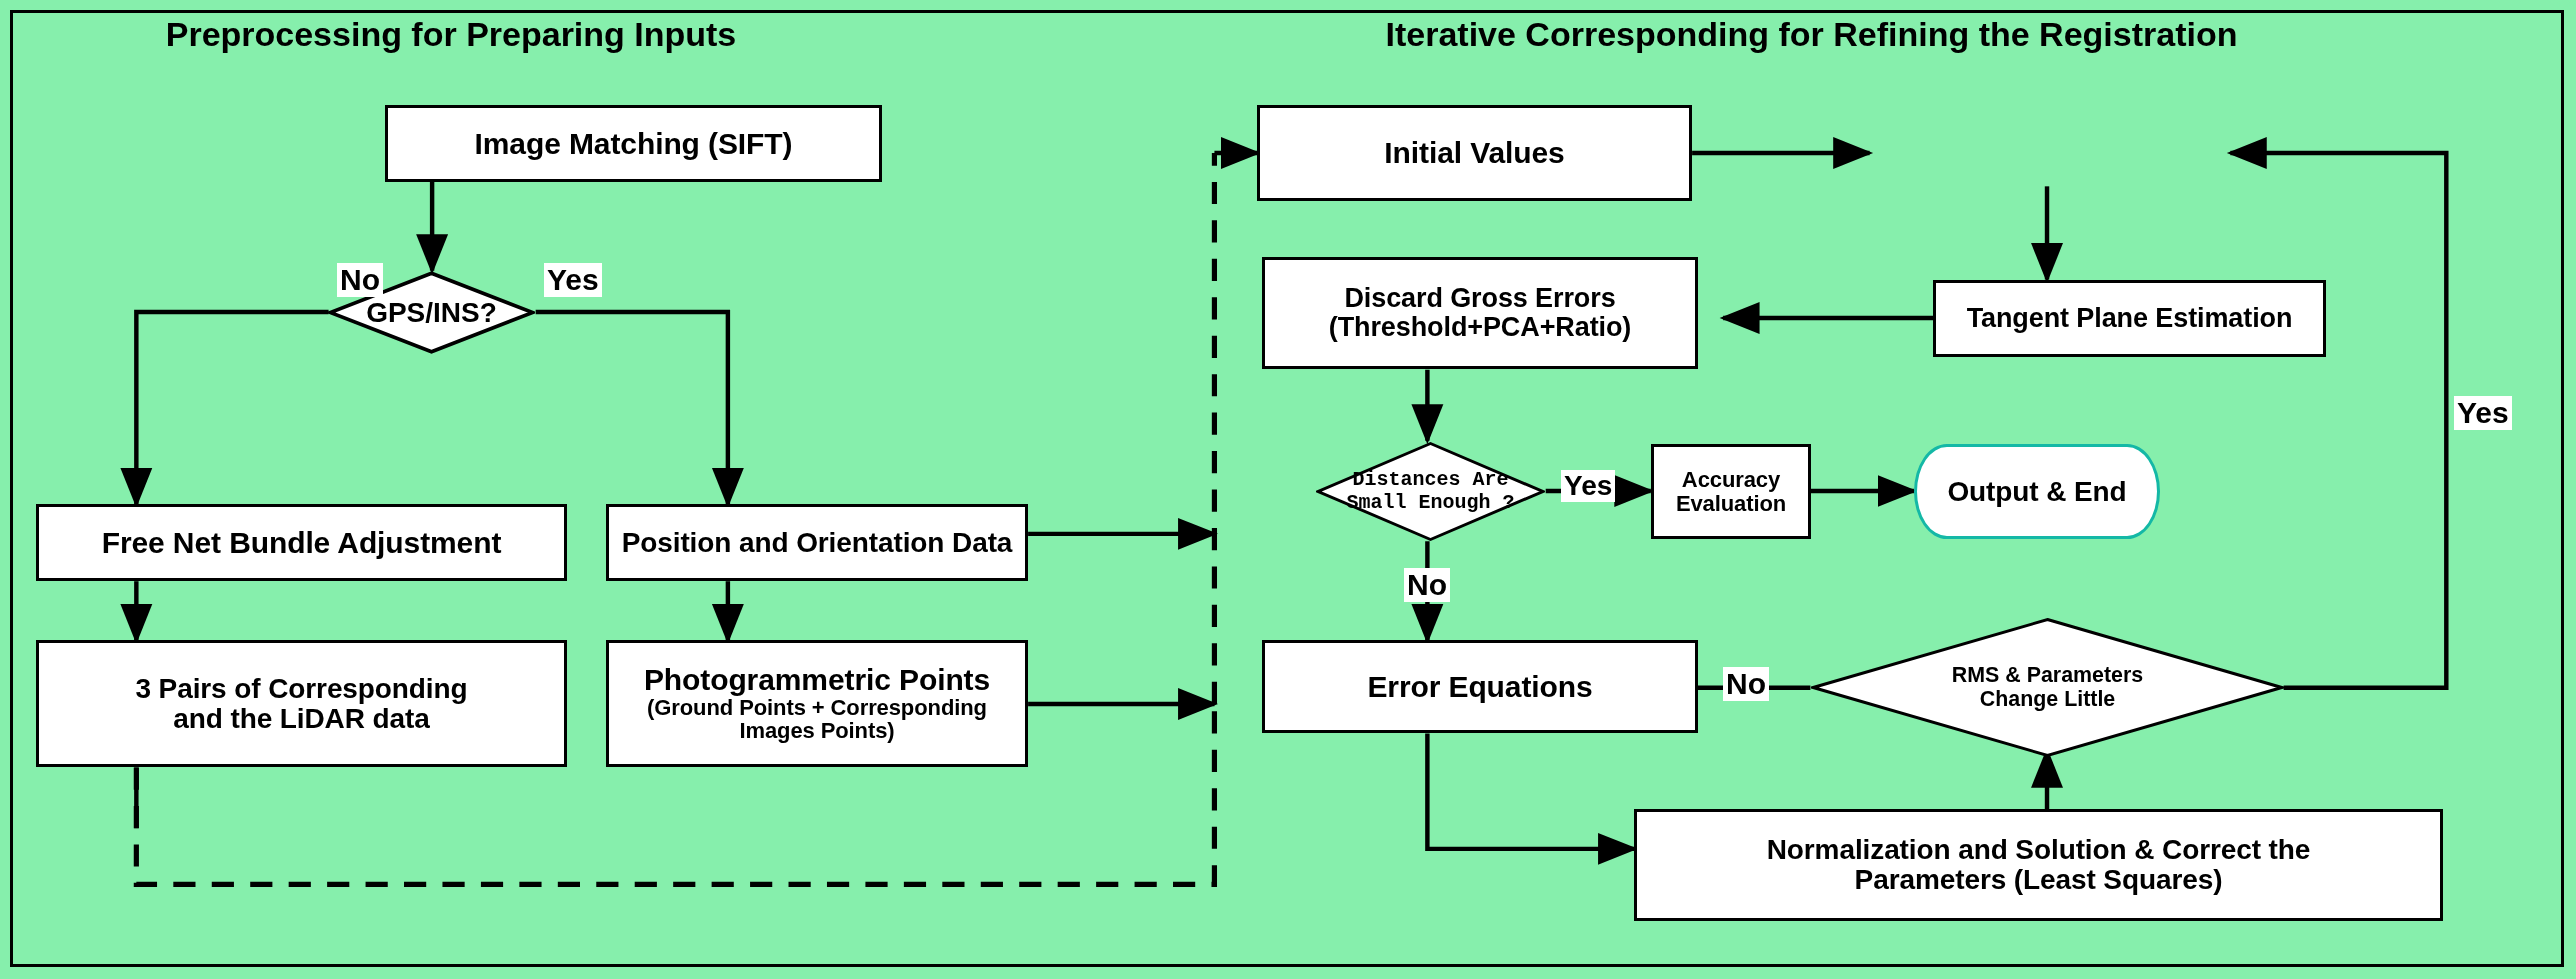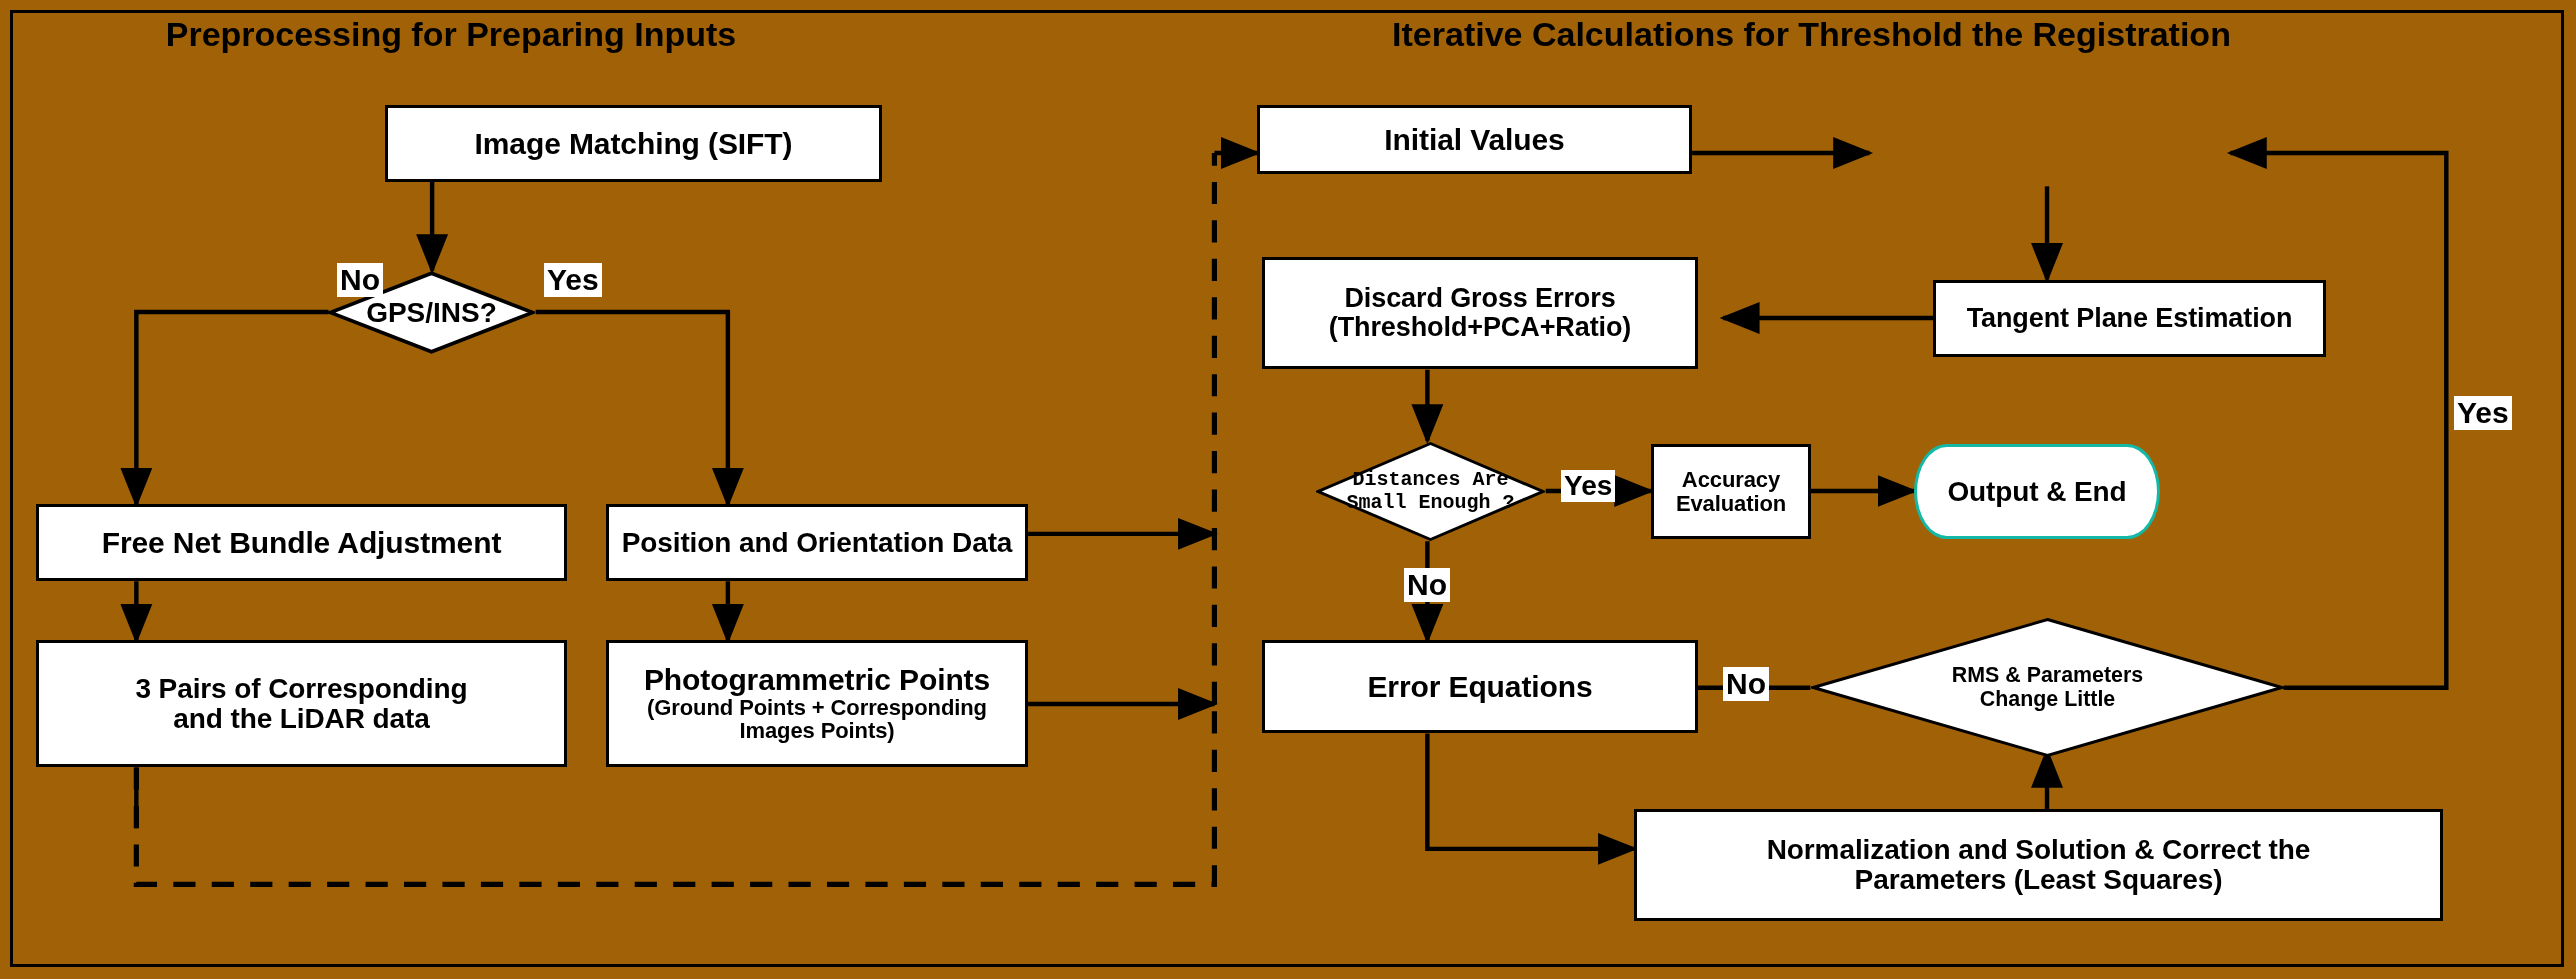--- a/index.html
+++ b/index.html
@@ -1,17 +1,17 @@
 <!DOCTYPE html>
 <html style="font-size:12px"><head>
 <meta charset="utf-8">
 <style>
   html,body{margin:0;padding:0;background:#ffffff;}
   body{font-family:"Liberation Sans",sans-serif;}
-  #stage{position:relative;width:2576px;height:979px;background:#a16207;overflow:hidden;}
+  #stage{position:relative;width:2576px;height:979px;background:#86efac;overflow:hidden;}
   #frame{position:absolute;left:10.4px;top:10.4px;width:2554px;height:957px;border:3.7px solid #000;box-sizing:border-box;}
   svg.wires{position:absolute;left:0;top:0;width:2576px;height:979px;pointer-events:none;}
   .node{position:absolute;box-sizing:border-box;display:flex;align-items:center;justify-content:center;text-align:center;color:#000;background:#fff;}
   .rect{border:3.7px solid #000;}
   .rect.thin{border-width:3px;}
   .txt{line-height:1.06;padding:0 4.4px;font-weight:700;letter-spacing:-0.1px;}
   .panel-title{position:absolute;font-weight:700;text-align:center;color:#000;white-space:nowrap;}
   .edge-label{position:absolute;font-weight:700;color:#000;white-space:nowrap;background:#fff;padding:0 3px;}
   .diamond{position:absolute;}
   .diamond .dlabel{position:absolute;left:0;top:0;width:100%;height:100%;display:flex;align-items:center;justify-content:center;text-align:center;font-weight:700;line-height:1.12;color:#000;}
@@ -77,21 +77,21 @@
       <path d="M184,1038 L184,1196 L1642,1196 L1642,952"></path>
       <path d="M1642,952 L1642,207"></path>
     </g>
 
     <g stroke="#000" stroke-width="6" fill="none">
       <path d="M184,1038 L184,1120"></path>
     </g>
   </svg>
 
   <div class="panel-title" style="left:81px;top:15px;width:740px;font-size:34px;">Preprocessing for Preparing Inputs</div>
-  <div class="panel-title" style="left:1257px;top:15px;width:1109px;font-size:34px;">Iterative Calculations for Threshold the Registration</div>
+  <div class="panel-title" style="left:1257px;top:15px;width:1109px;font-size:34px;">Iterative Corresponding for Refining the Registration</div>
 
   <div class="node rect" style="left:385px;top:105px;width:497px;height:77px;">
     <span class="txt" style="font-size:30px;">Image Matching (SIFT)</span>
   </div>
 
   <div class="diamond" style="left:328px;top:271px;width:207px;height:83px;">
     <svg viewBox="0 0 280 112" width="207" height="83">
       <polygon points="140,3 277,56 140,109 3,56" fill="#fff" stroke="#000" stroke-width="5"></polygon>
     </svg>
     <span class="dlabel" style="font-size:28px;">GPS/INS?</span>
@@ -112,21 +112,21 @@
 
   <div class="node rect" style="left:606px;top:640px;width:422px;height:127px;flex-direction:column;">
     <span class="txt" style="font-size:30px;">Photogrammetric Points</span>
     <span class="txt" style="font-size:22px;">(Ground Points + Corresponding</span>
     <span class="txt" style="font-size:22px;">Images Points)</span>
   </div>
 
   <div class="edge-label" style="left:337px;top:263px;font-size:30px;">No</div>
   <div class="edge-label" style="left:544px;top:263px;font-size:30px;">Yes</div>
 
-  <div class="node rect" style="left:1257px;top:105px;width:435px;height:69px;text-align:center;">
+  <div class="node rect" style="left:1257px;top:105px;width:435px;height:96px;text-align:center;">
     <span class="txt" style="font-size:30px;">Initial Values</span>
   </div>
 
 
   <div class="node rect" style="left:1933px;top:280px;width:393px;height:77px;">
     <span class="txt" style="font-size:27px;">Tangent Plane Estimation</span>
   </div>
 
   <div class="node rect" style="left:1262px;top:257px;width:436px;height:112px;flex-direction:column;">
     <span class="txt" style="font-size:27px;">Discard Gross Errors</span>

